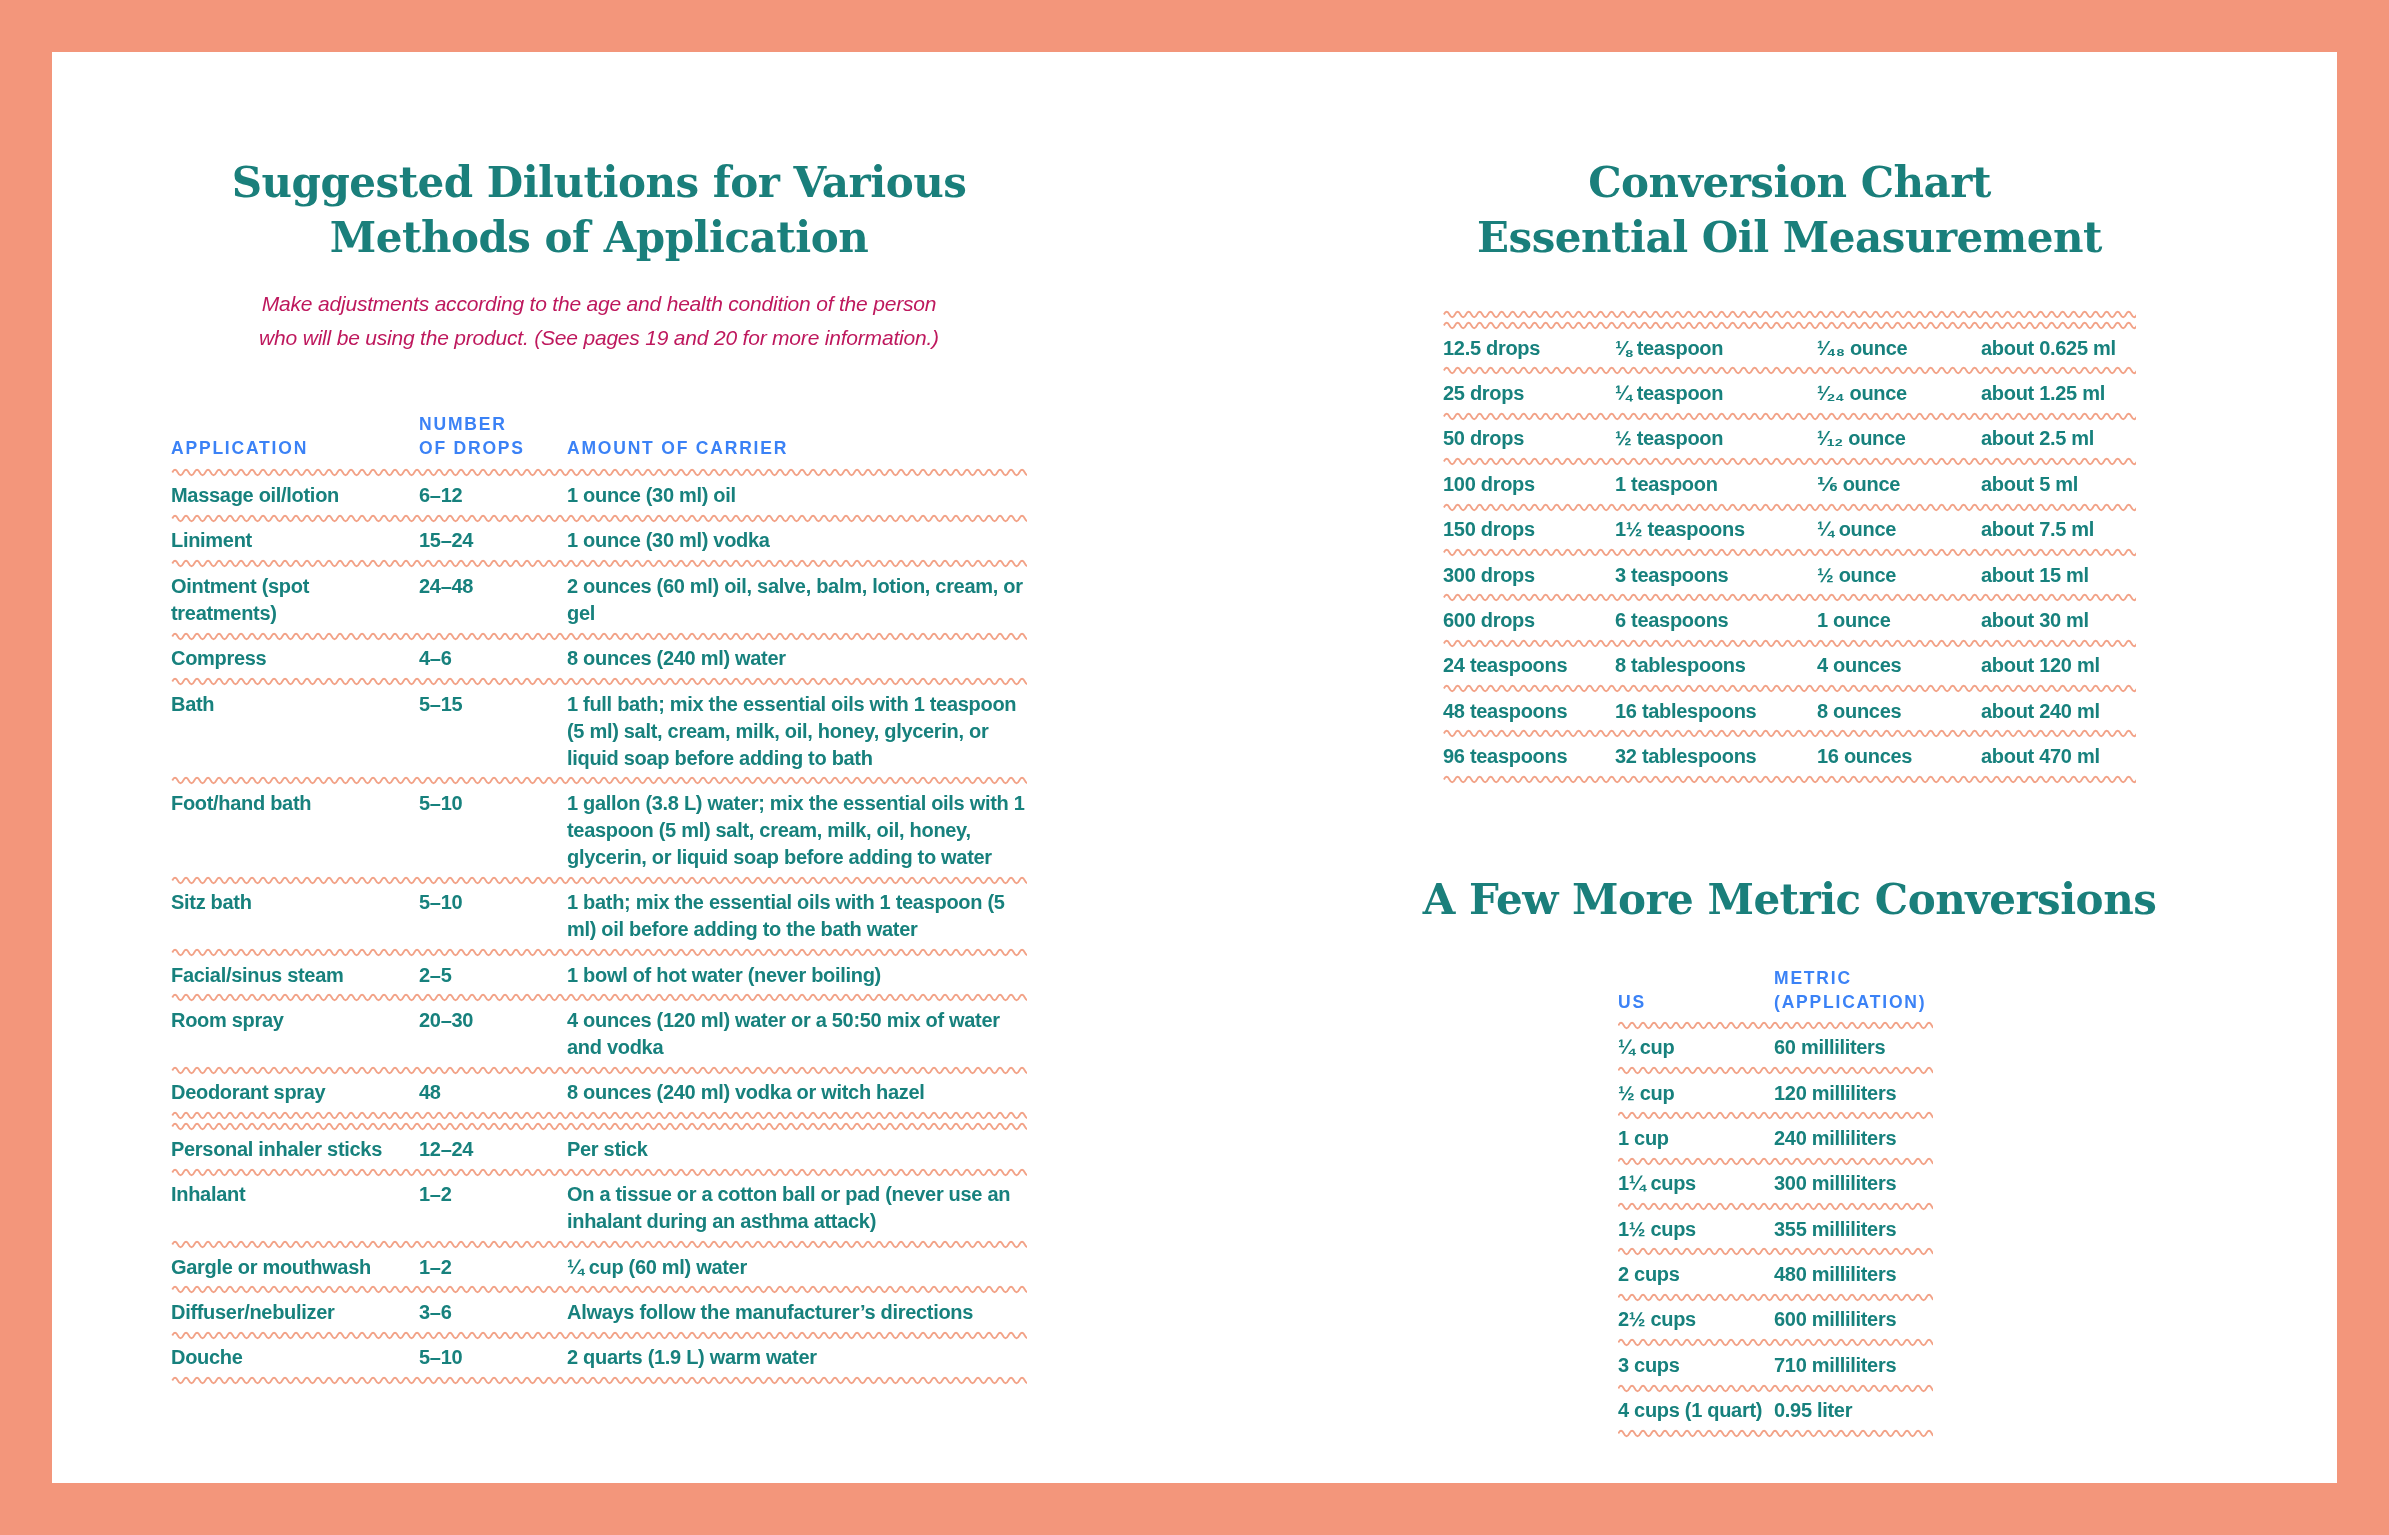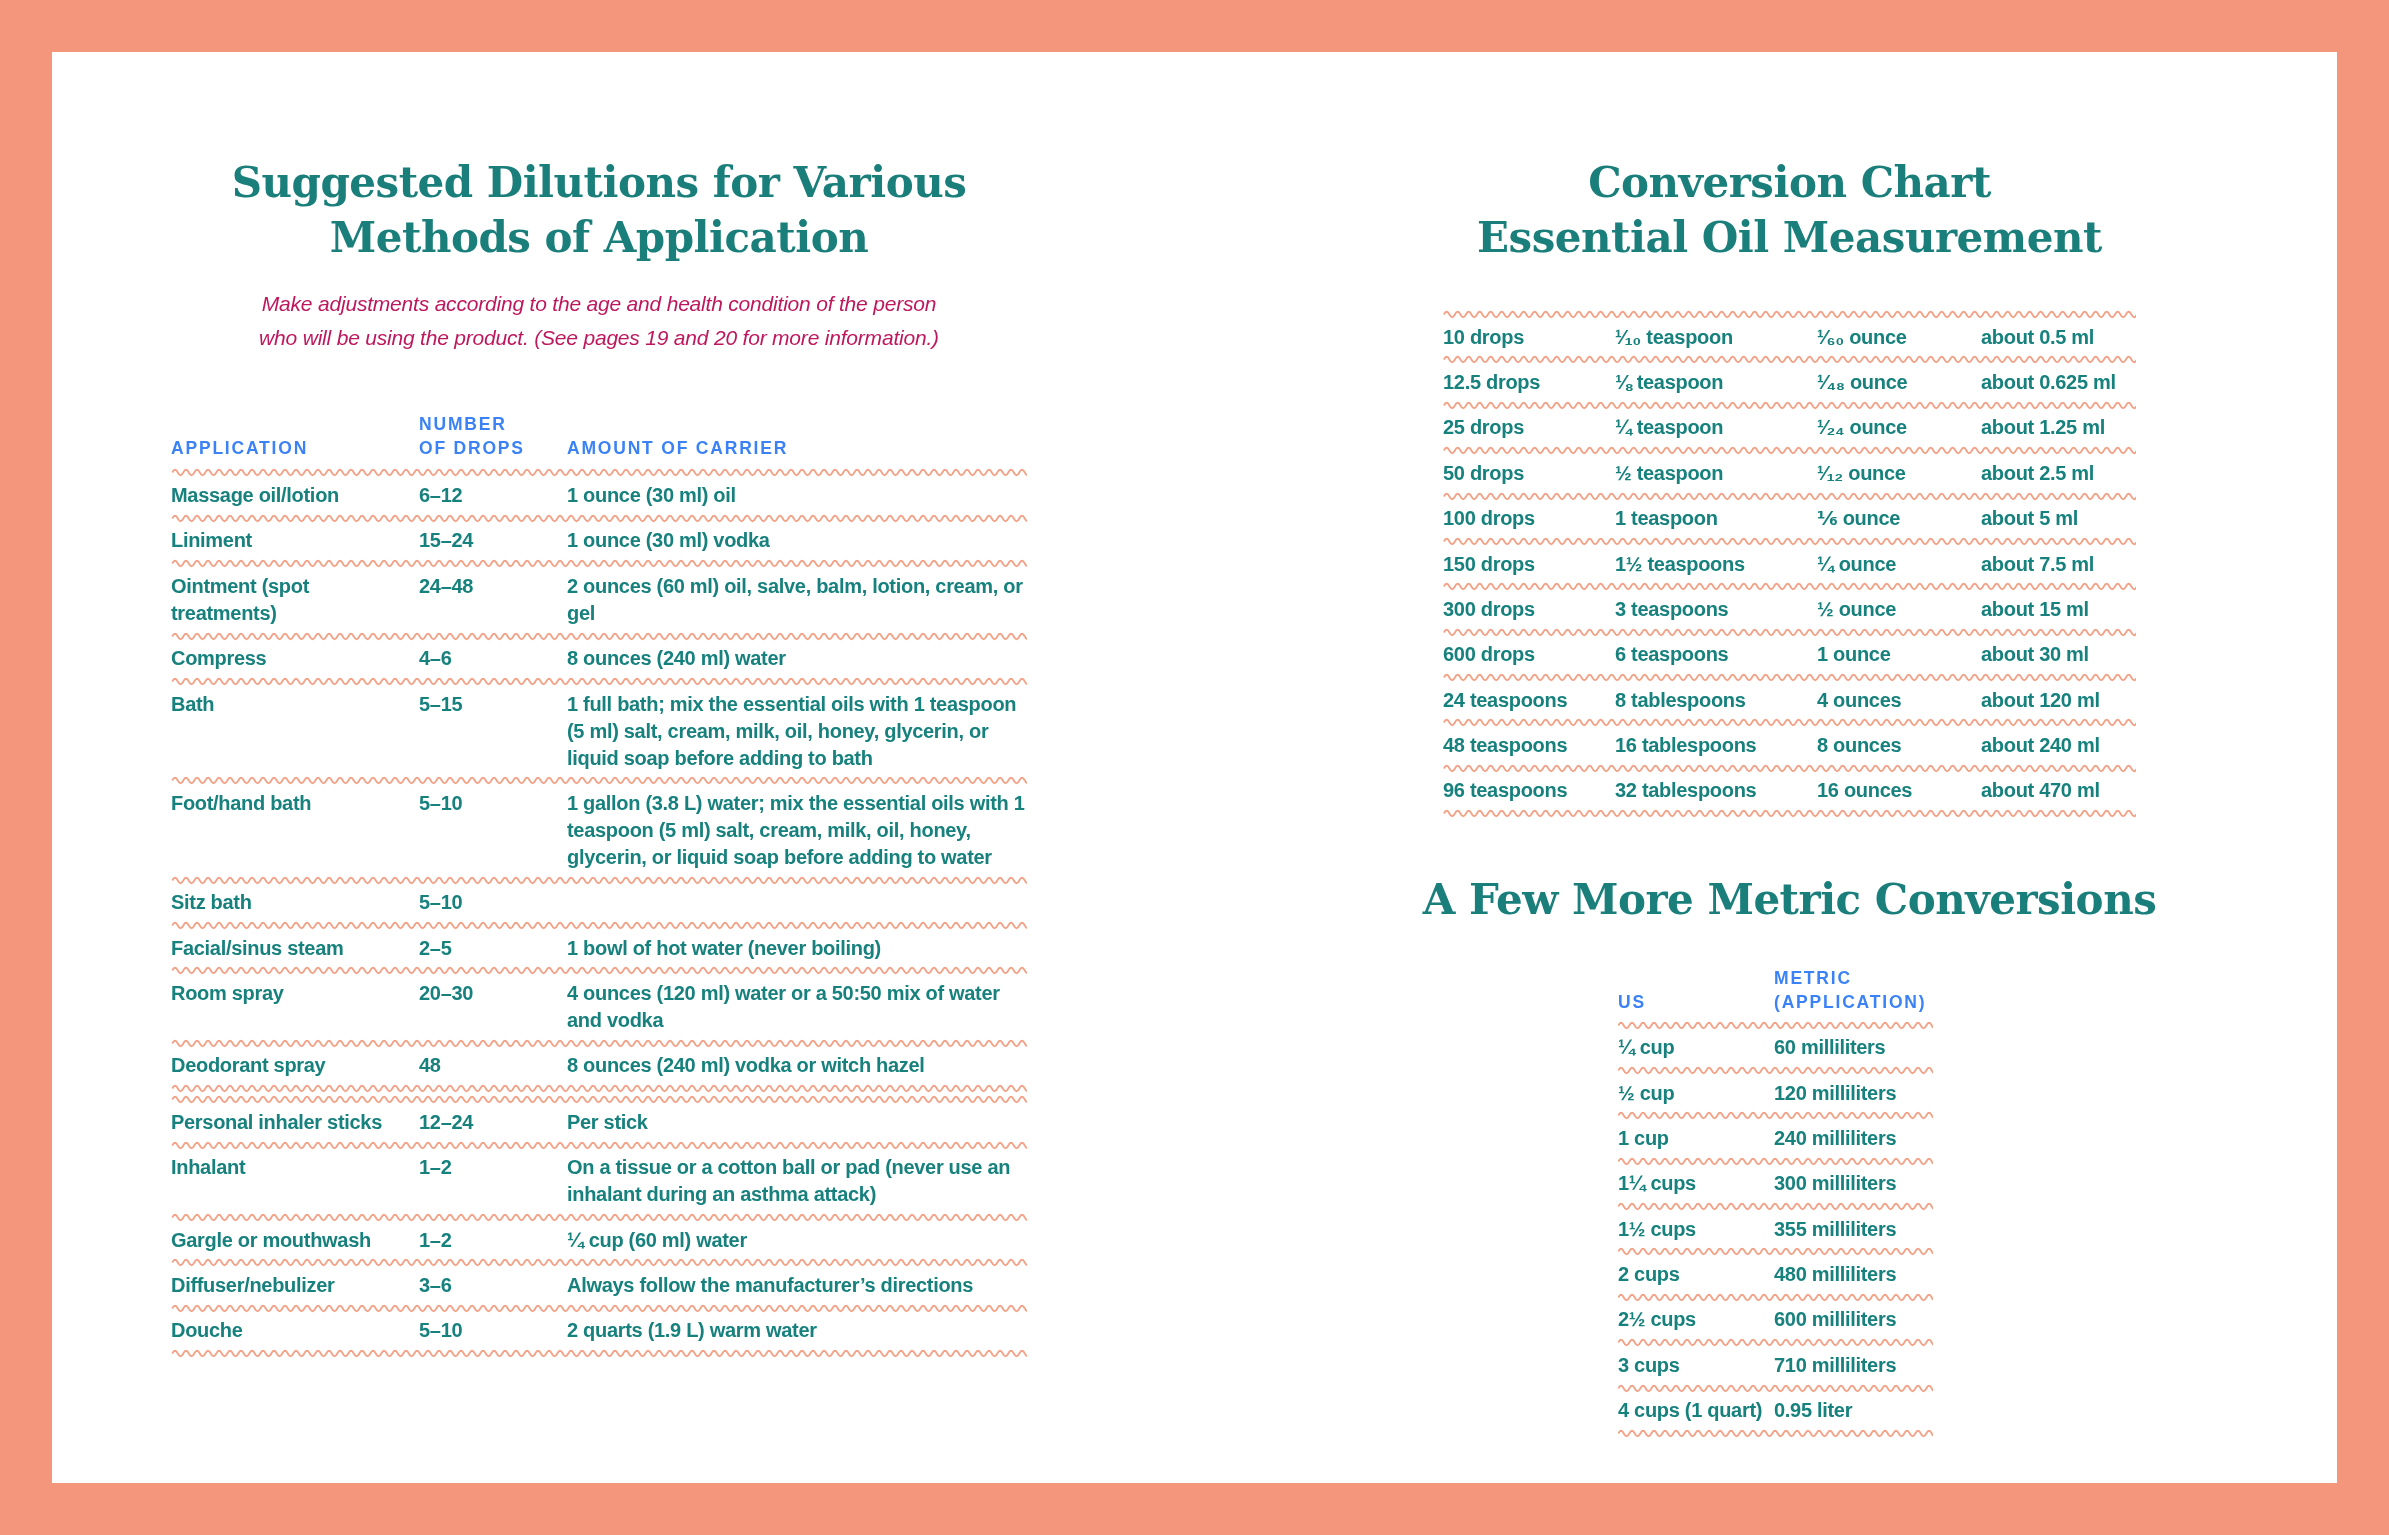--- a/index.html
+++ b/index.html
@@ -144,20 +144,21 @@
           <div class="cell lc3">1 gallon (3.8 L) water; mix the essential oils with 1 teaspoon (5 ml) salt, cream, milk, oil, honey, glycerin, or liquid soap before adding to water</div>
         </div>
         <div class="wavy"><svg width="878" height="11" viewBox="0 0 955 12">
             <path d="M0 6 q3 -6 6 0 t6 0 q3 -6 6 0 t6 0 q3 -6 6 0 t6 0 q3 -6 6 0 t6 0 q3 -6 6 0 t6 0 q3 -6 6 0 t6 0 q3 -6 6 0 t6 0 q3 -6 6 0 t6 0 q3 -6 6 0 t6 0 q3 -6 6 0 t6 0 q3 -6 6 0 t6 0 q3 -6 6 0 t6 0 q3 -6 6 0 t6 0 q3 -6 6 0 t6 0 q3 -6 6 0 t6 0 q3 -6 6 0 t6 0 q3 -6 6 0 t6 0 q3 -6 6 0 t6 0 q3 -6 6 0 t6 0 q3 -6 6 0 t6 0 q3 -6 6 0 t6 0 q3 -6 6 0 t6 0 q3 -6 6 0 t6 0 q3 -6 6 0 t6 0 q3 -6 6 0 t6 0 q3 -6 6 0 t6 0 q3 -6 6 0 t6 0 q3 -6 6 0 t6 0 q3 -6 6 0 t6 0 q3 -6 6 0 t6 0 q3 -6 6 0 t6 0 q3 -6 6 0 t6 0 q3 -6 6 0 t6 0 q3 -6 6 0 t6 0 q3 -6 6 0 t6 0 q3 -6 6 0 t6 0 q3 -6 6 0 t6 0 q3 -6 6 0 t6 0 q3 -6 6 0 t6 0 q3 -6 6 0 t6 0 q3 -6 6 0 t6 0 q3 -6 6 0 t6 0 q3 -6 6 0 t6 0 q3 -6 6 0 t6 0 q3 -6 6 0 t6 0 q3 -6 6 0 t6 0 q3 -6 6 0 t6 0 q3 -6 6 0 t6 0 q3 -6 6 0 t6 0 q3 -6 6 0 t6 0 q3 -6 6 0 t6 0 q3 -6 6 0 t6 0 q3 -6 6 0 t6 0 q3 -6 6 0 t6 0 q3 -6 6 0 t6 0 q3 -6 6 0 t6 0 q3 -6 6 0 t6 0 q3 -6 6 0 t6 0 q3 -6 6 0 t6 0 q3 -6 6 0 t6 0 q3 -6 6 0 t6 0 q3 -6 6 0 t6 0 q3 -6 6 0 t6 0 q3 -6 6 0 t6 0 q3 -6 6 0 t6 0 q3 -6 6 0 t6 0 q3 -6 6 0 t6 0 q3 -6 6 0 t6 0 q3 -6 6 0 t6 0 q3 -6 6 0 t6 0 q3 -6 6 0 t6 0 q3 -6 6 0 t6 0 q3 -6 6 0 t6 0 q3 -6 6 0 t6 0 q3 -6 6 0 t6 0 q3 -6 6 0 t6 0 q3 -6 6 0 t6 0 q3 -6 6 0 t6 0 q3 -6 6 0 t6 0" fill="none" stroke="#F2A287" stroke-width="2"></path>
           </svg></div>
       </div>
       <div>
         <div class="row">
           <div class="cell lc1">Sitz bath</div>
           <div class="cell lc2">5–10</div>
+          <div class="cell lc3">1 bath; mix the essential oils with 1 teaspoon (5 ml) oil before adding to the bath water</div>
         </div>
         <div class="wavy"><svg width="878" height="11" viewBox="0 0 955 12">
             <path d="M0 6 q3 -6 6 0 t6 0 q3 -6 6 0 t6 0 q3 -6 6 0 t6 0 q3 -6 6 0 t6 0 q3 -6 6 0 t6 0 q3 -6 6 0 t6 0 q3 -6 6 0 t6 0 q3 -6 6 0 t6 0 q3 -6 6 0 t6 0 q3 -6 6 0 t6 0 q3 -6 6 0 t6 0 q3 -6 6 0 t6 0 q3 -6 6 0 t6 0 q3 -6 6 0 t6 0 q3 -6 6 0 t6 0 q3 -6 6 0 t6 0 q3 -6 6 0 t6 0 q3 -6 6 0 t6 0 q3 -6 6 0 t6 0 q3 -6 6 0 t6 0 q3 -6 6 0 t6 0 q3 -6 6 0 t6 0 q3 -6 6 0 t6 0 q3 -6 6 0 t6 0 q3 -6 6 0 t6 0 q3 -6 6 0 t6 0 q3 -6 6 0 t6 0 q3 -6 6 0 t6 0 q3 -6 6 0 t6 0 q3 -6 6 0 t6 0 q3 -6 6 0 t6 0 q3 -6 6 0 t6 0 q3 -6 6 0 t6 0 q3 -6 6 0 t6 0 q3 -6 6 0 t6 0 q3 -6 6 0 t6 0 q3 -6 6 0 t6 0 q3 -6 6 0 t6 0 q3 -6 6 0 t6 0 q3 -6 6 0 t6 0 q3 -6 6 0 t6 0 q3 -6 6 0 t6 0 q3 -6 6 0 t6 0 q3 -6 6 0 t6 0 q3 -6 6 0 t6 0 q3 -6 6 0 t6 0 q3 -6 6 0 t6 0 q3 -6 6 0 t6 0 q3 -6 6 0 t6 0 q3 -6 6 0 t6 0 q3 -6 6 0 t6 0 q3 -6 6 0 t6 0 q3 -6 6 0 t6 0 q3 -6 6 0 t6 0 q3 -6 6 0 t6 0 q3 -6 6 0 t6 0 q3 -6 6 0 t6 0 q3 -6 6 0 t6 0 q3 -6 6 0 t6 0 q3 -6 6 0 t6 0 q3 -6 6 0 t6 0 q3 -6 6 0 t6 0 q3 -6 6 0 t6 0 q3 -6 6 0 t6 0 q3 -6 6 0 t6 0 q3 -6 6 0 t6 0 q3 -6 6 0 t6 0 q3 -6 6 0 t6 0 q3 -6 6 0 t6 0 q3 -6 6 0 t6 0 q3 -6 6 0 t6 0 q3 -6 6 0 t6 0 q3 -6 6 0 t6 0 q3 -6 6 0 t6 0 q3 -6 6 0 t6 0 q3 -6 6 0 t6 0 q3 -6 6 0 t6 0 q3 -6 6 0 t6 0 q3 -6 6 0 t6 0" fill="none" stroke="#F2A287" stroke-width="2"></path>
           </svg></div>
       </div>
       <div>
         <div class="row">
           <div class="cell lc1">Facial/sinus steam</div>
           <div class="cell lc2">2–5</div>
           <div class="cell lc3">1 bowl of hot water (never boiling)</div>
@@ -246,26 +247,20 @@
   <div class="title-block r-title">
     <div class="serif-title nowrap">Conversion Chart</div>
     <div class="serif-title nowrap">Essential Oil Measurement</div>
   </div>
 
   <div class="tbl r-table">
     <div class="wavy"><svg width="715" height="11" viewBox="0 0 778 12">
           <path d="M0 6 q3 -6 6 0 t6 0 q3 -6 6 0 t6 0 q3 -6 6 0 t6 0 q3 -6 6 0 t6 0 q3 -6 6 0 t6 0 q3 -6 6 0 t6 0 q3 -6 6 0 t6 0 q3 -6 6 0 t6 0 q3 -6 6 0 t6 0 q3 -6 6 0 t6 0 q3 -6 6 0 t6 0 q3 -6 6 0 t6 0 q3 -6 6 0 t6 0 q3 -6 6 0 t6 0 q3 -6 6 0 t6 0 q3 -6 6 0 t6 0 q3 -6 6 0 t6 0 q3 -6 6 0 t6 0 q3 -6 6 0 t6 0 q3 -6 6 0 t6 0 q3 -6 6 0 t6 0 q3 -6 6 0 t6 0 q3 -6 6 0 t6 0 q3 -6 6 0 t6 0 q3 -6 6 0 t6 0 q3 -6 6 0 t6 0 q3 -6 6 0 t6 0 q3 -6 6 0 t6 0 q3 -6 6 0 t6 0 q3 -6 6 0 t6 0 q3 -6 6 0 t6 0 q3 -6 6 0 t6 0 q3 -6 6 0 t6 0 q3 -6 6 0 t6 0 q3 -6 6 0 t6 0 q3 -6 6 0 t6 0 q3 -6 6 0 t6 0 q3 -6 6 0 t6 0 q3 -6 6 0 t6 0 q3 -6 6 0 t6 0 q3 -6 6 0 t6 0 q3 -6 6 0 t6 0 q3 -6 6 0 t6 0 q3 -6 6 0 t6 0 q3 -6 6 0 t6 0 q3 -6 6 0 t6 0 q3 -6 6 0 t6 0 q3 -6 6 0 t6 0 q3 -6 6 0 t6 0 q3 -6 6 0 t6 0 q3 -6 6 0 t6 0 q3 -6 6 0 t6 0 q3 -6 6 0 t6 0 q3 -6 6 0 t6 0 q3 -6 6 0 t6 0 q3 -6 6 0 t6 0 q3 -6 6 0 t6 0 q3 -6 6 0 t6 0 q3 -6 6 0 t6 0 q3 -6 6 0 t6 0 q3 -6 6 0 t6 0 q3 -6 6 0 t6 0 q3 -6 6 0 t6 0 q3 -6 6 0 t6 0" fill="none" stroke="#F2A287" stroke-width="2"></path>
         </svg></div>
     <div>
-        <div class="row">
-          <div class="cell rc1">10 drops</div>
-          <div class="cell rc2">¹⁄₁₀ teaspoon</div>
-          <div class="cell rc3">¹⁄₆₀ ounce</div>
-          <div class="cell rc4">about 0.5 ml</div>
-        </div>
         <div class="wavy"><svg width="715" height="11" viewBox="0 0 778 12">
             <path d="M0 6 q3 -6 6 0 t6 0 q3 -6 6 0 t6 0 q3 -6 6 0 t6 0 q3 -6 6 0 t6 0 q3 -6 6 0 t6 0 q3 -6 6 0 t6 0 q3 -6 6 0 t6 0 q3 -6 6 0 t6 0 q3 -6 6 0 t6 0 q3 -6 6 0 t6 0 q3 -6 6 0 t6 0 q3 -6 6 0 t6 0 q3 -6 6 0 t6 0 q3 -6 6 0 t6 0 q3 -6 6 0 t6 0 q3 -6 6 0 t6 0 q3 -6 6 0 t6 0 q3 -6 6 0 t6 0 q3 -6 6 0 t6 0 q3 -6 6 0 t6 0 q3 -6 6 0 t6 0 q3 -6 6 0 t6 0 q3 -6 6 0 t6 0 q3 -6 6 0 t6 0 q3 -6 6 0 t6 0 q3 -6 6 0 t6 0 q3 -6 6 0 t6 0 q3 -6 6 0 t6 0 q3 -6 6 0 t6 0 q3 -6 6 0 t6 0 q3 -6 6 0 t6 0 q3 -6 6 0 t6 0 q3 -6 6 0 t6 0 q3 -6 6 0 t6 0 q3 -6 6 0 t6 0 q3 -6 6 0 t6 0 q3 -6 6 0 t6 0 q3 -6 6 0 t6 0 q3 -6 6 0 t6 0 q3 -6 6 0 t6 0 q3 -6 6 0 t6 0 q3 -6 6 0 t6 0 q3 -6 6 0 t6 0 q3 -6 6 0 t6 0 q3 -6 6 0 t6 0 q3 -6 6 0 t6 0 q3 -6 6 0 t6 0 q3 -6 6 0 t6 0 q3 -6 6 0 t6 0 q3 -6 6 0 t6 0 q3 -6 6 0 t6 0 q3 -6 6 0 t6 0 q3 -6 6 0 t6 0 q3 -6 6 0 t6 0 q3 -6 6 0 t6 0 q3 -6 6 0 t6 0 q3 -6 6 0 t6 0 q3 -6 6 0 t6 0 q3 -6 6 0 t6 0 q3 -6 6 0 t6 0 q3 -6 6 0 t6 0 q3 -6 6 0 t6 0 q3 -6 6 0 t6 0 q3 -6 6 0 t6 0" fill="none" stroke="#F2A287" stroke-width="2"></path>
           </svg></div>
       </div>
       <div>
         <div class="row">
           <div class="cell rc1">12.5 drops</div>
           <div class="cell rc2">⅛ teaspoon</div>
           <div class="cell rc3">¹⁄₄₈ ounce</div>
           <div class="cell rc4">about 0.625 ml</div>

